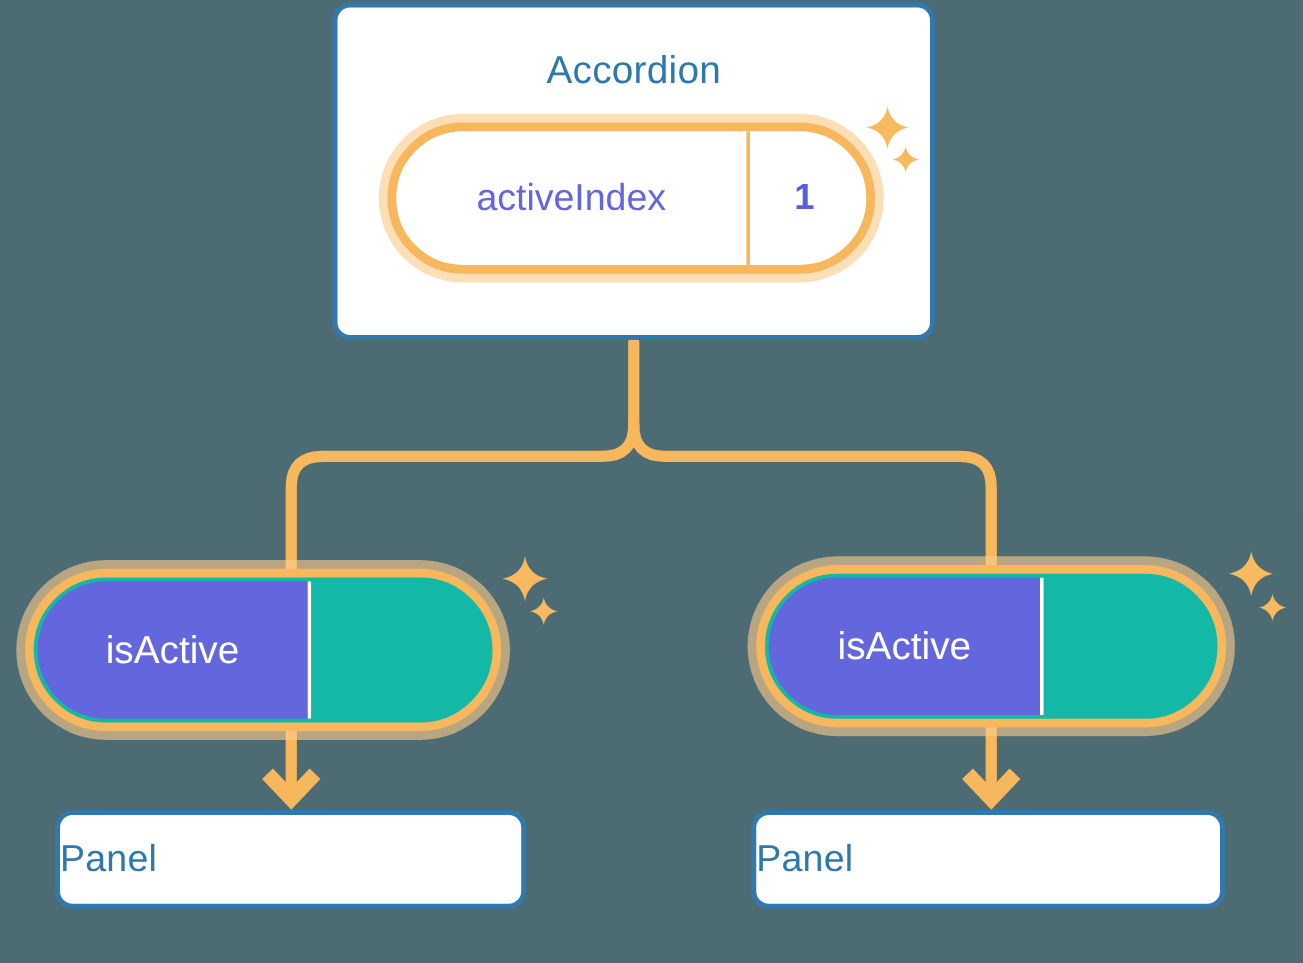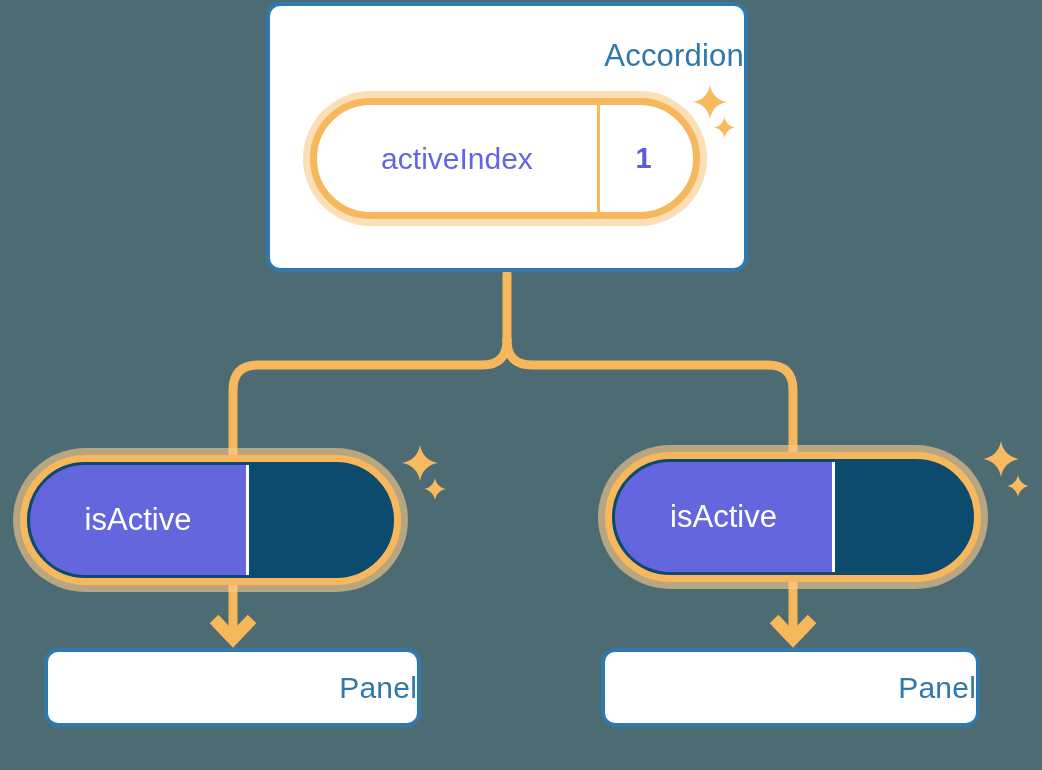--- a/index.html
+++ b/index.html
@@ -48,28 +48,27 @@
   }
 
   #root-card {
     left: 266px;
     top: 2px;
     width: 482px;
     height: 270px;
   }
   #root-card .card-title {
     margin-top: 32px;
-    text-align: right;
   }
 
   .panel-card {
     height: 79px;
     display: flex;
     align-items: center;
-    justify-content: flex-end;
+    justify-content: flex-start;
   }
   #panel-left  { left: 44px;  top: 648px; width: 377px; }
   #panel-right { left: 601px; top: 648px; width: 379px; }
   .panel-card .card-title { font-size: 30px; margin: 0; }
 
   
   .pill {
     position: absolute;
     box-sizing: border-box;
     display: flex;
@@ -108,21 +107,21 @@
   }
   #pill-active-index .seg-value {
     width: 87px;
     color: #5a5ede;
     font-size: 29px;
     border-radius: 0 999px 999px 0;
   }
 
   
   .pill-filled {
-    background: #0c4a6e;
+    background: #14b8a6;
   }
   .pill-filled .seg {
     background: #6366dc;
   }
   .pill-filled .seg-name {
     color: #ffffff;
     font-size: 31px;
     border-right: 3px solid #ffffff;
     border-radius: 999px 0 0 999px;
   }

